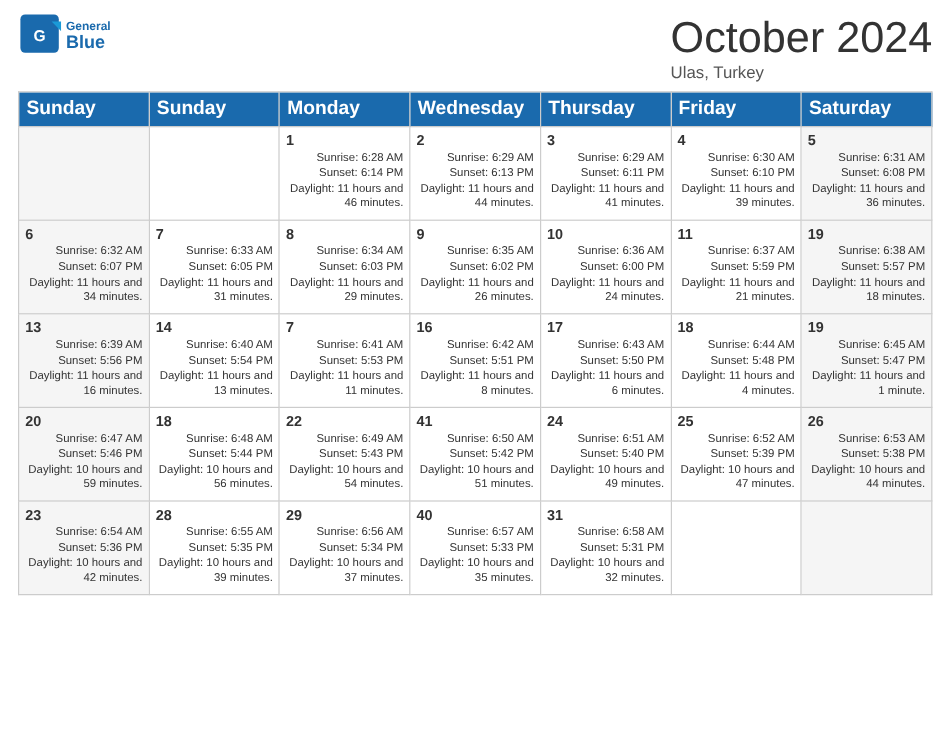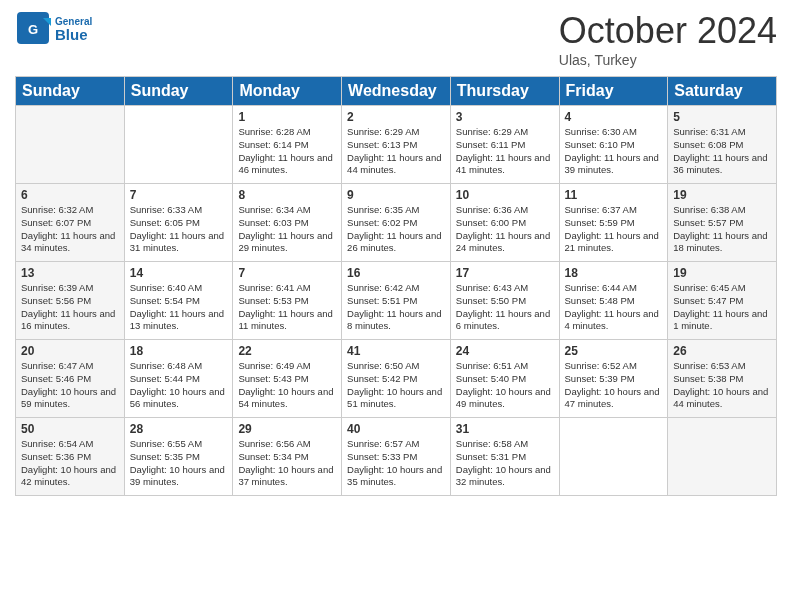--- a/index.html
+++ b/index.html
@@ -68,20 +68,21 @@
     .day-number {
       font-size: 12px;
       font-weight: bold;
       display: block;
       margin-bottom: 2px;
     }
     .day-info {
       font-size: 9.5px;
       line-height: 1.35;
       color: #333;
+      text-align: right;
     }
     .empty-cell {
       background: #f9f9f9;
     }
   </style>
 </head>
 <body>
 
 <div class="page">
   <div class="header">
@@ -226,21 +227,21 @@
             <span class="day-number">25</span>
             <div class="day-info">Sunrise: 6:52 AM<br>Sunset: 5:39 PM<br>Daylight: 10 hours and 47 minutes.</div>
           </td>
           <td>
             <span class="day-number">26</span>
             <div class="day-info">Sunrise: 6:53 AM<br>Sunset: 5:38 PM<br>Daylight: 10 hours and 44 minutes.</div>
           </td>
         </tr>
         <tr>
           <td>
-            <span class="day-number">50</span>
+            <span class="day-number">23</span>
             <div class="day-info">Sunrise: 6:54 AM<br>Sunset: 5:36 PM<br>Daylight: 10 hours and 42 minutes.</div>
           </td>
           <td>
             <span class="day-number">28</span>
             <div class="day-info">Sunrise: 6:55 AM<br>Sunset: 5:35 PM<br>Daylight: 10 hours and 39 minutes.</div>
           </td>
           <td>
             <span class="day-number">29</span>
             <div class="day-info">Sunrise: 6:56 AM<br>Sunset: 5:34 PM<br>Daylight: 10 hours and 37 minutes.</div>
           </td>

